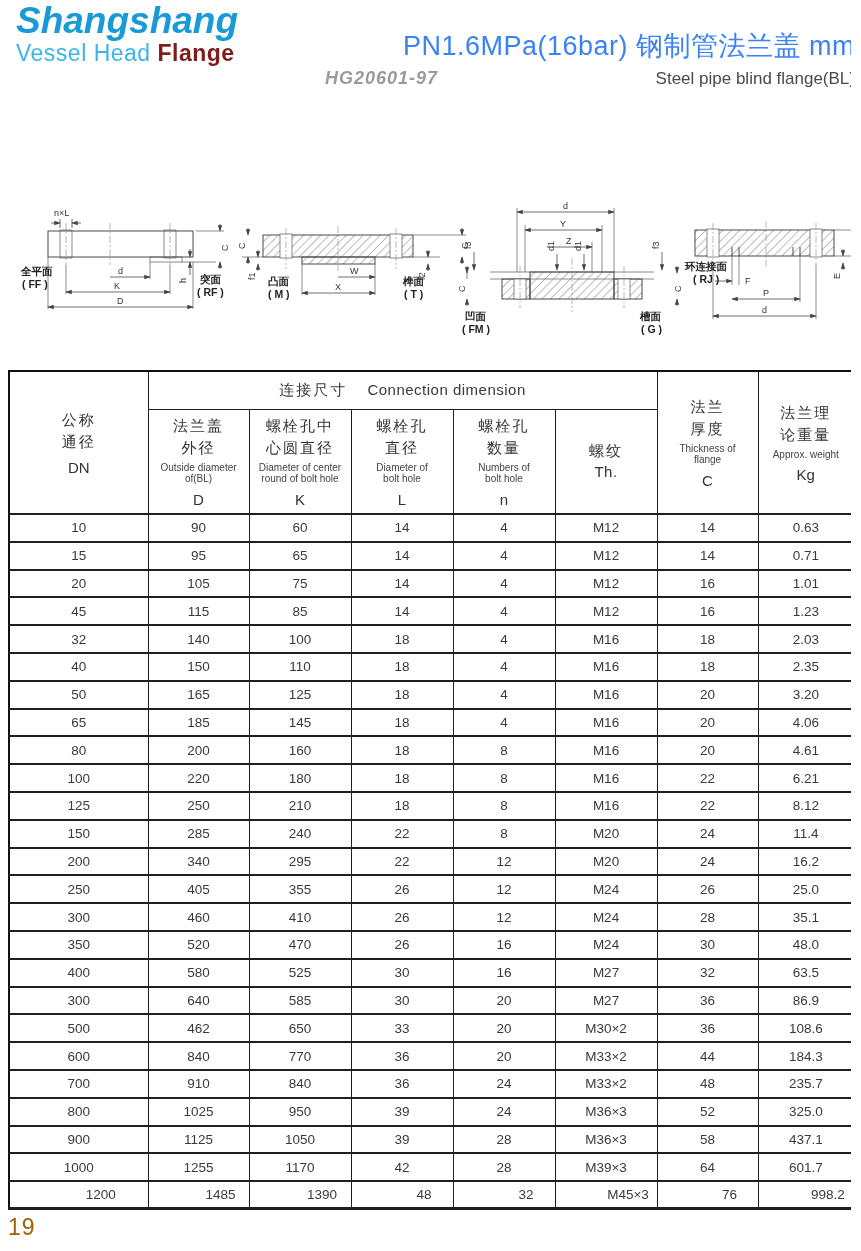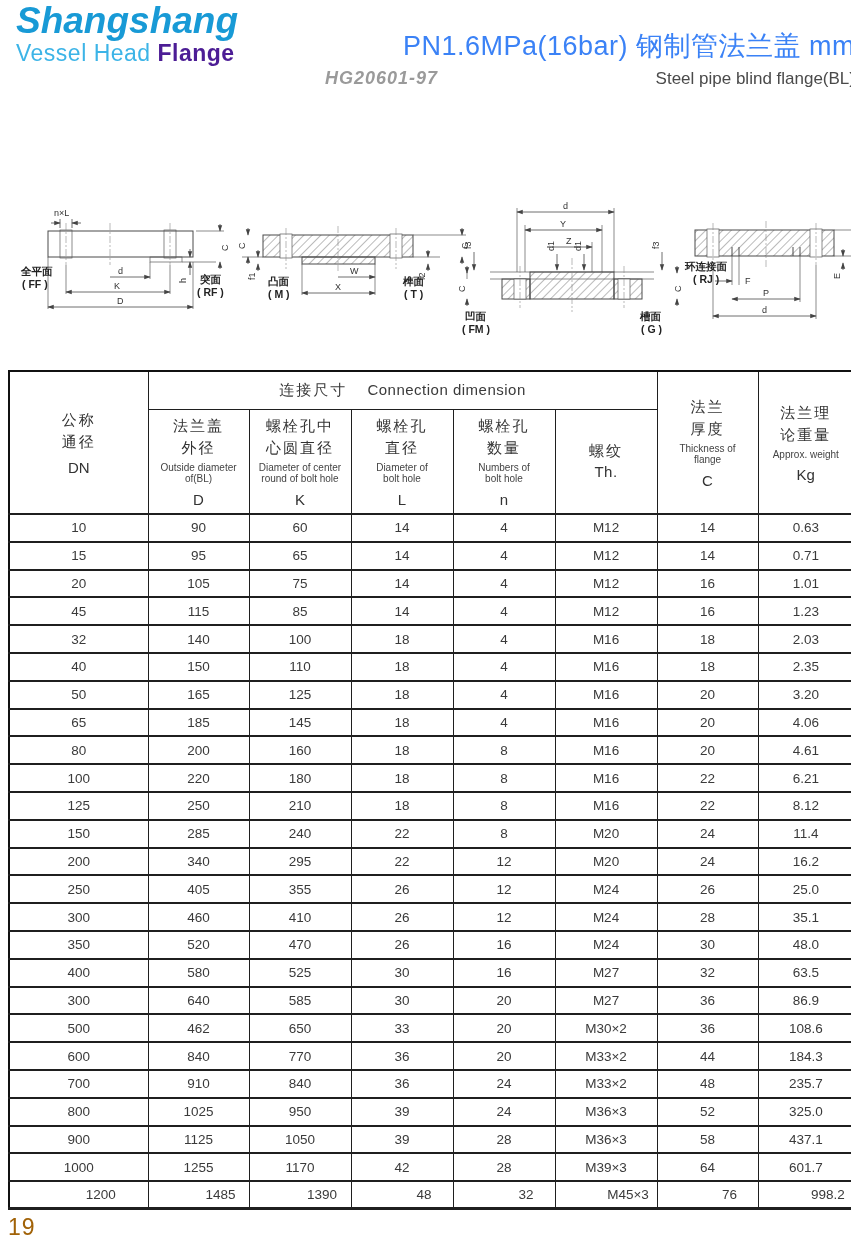--- a/index.html
+++ b/index.html
@@ -3,21 +3,21 @@
 <meta charset="utf-8">
 <style>
   html,body{margin:0;padding:0;background:#ffffff;}
   .page{position:relative;width:851px;height:1251px;background:#fff;
         font-family:"Liberation Sans",sans-serif;color:#3a3a3a;overflow:hidden;}
 
   
   .logo{position:absolute;left:16px;top:2px;}
   .logo-main{font-size:37px;font-weight:800;font-style:italic;color:#189ad6;letter-spacing:0px;line-height:1.0;}
   .logo-sub{font-size:23px;color:#3cb4e7;margin-top:1px;letter-spacing:.5px;}
-  .logo-sub .flange{color:#4c1d95;font-weight:700;margin-top:16px;}
+  .logo-sub .flange{color:#7f1d1d;font-weight:700;margin-top:16px;}
 
   .titleblock{position:absolute;left:325px;top:28px;width:530px;}
   .page-title{font-size:27px;color:#3b82f6;text-align:right;white-space:nowrap;letter-spacing:.5px;}
   .title-row2{display:flex;justify-content:space-between;align-items:baseline;margin-top:4px;}
   .standard{font-size:18px;font-weight:700;font-style:italic;color:#9a9a9a;letter-spacing:1px;}
   .subtitle{font-size:17px;color:#4a4a4a;text-align:right;}
 
   
   .drawings{position:absolute;left:12px;top:195px;width:861px;height:150px;}
   .drawings svg{position:absolute;overflow:visible;}

